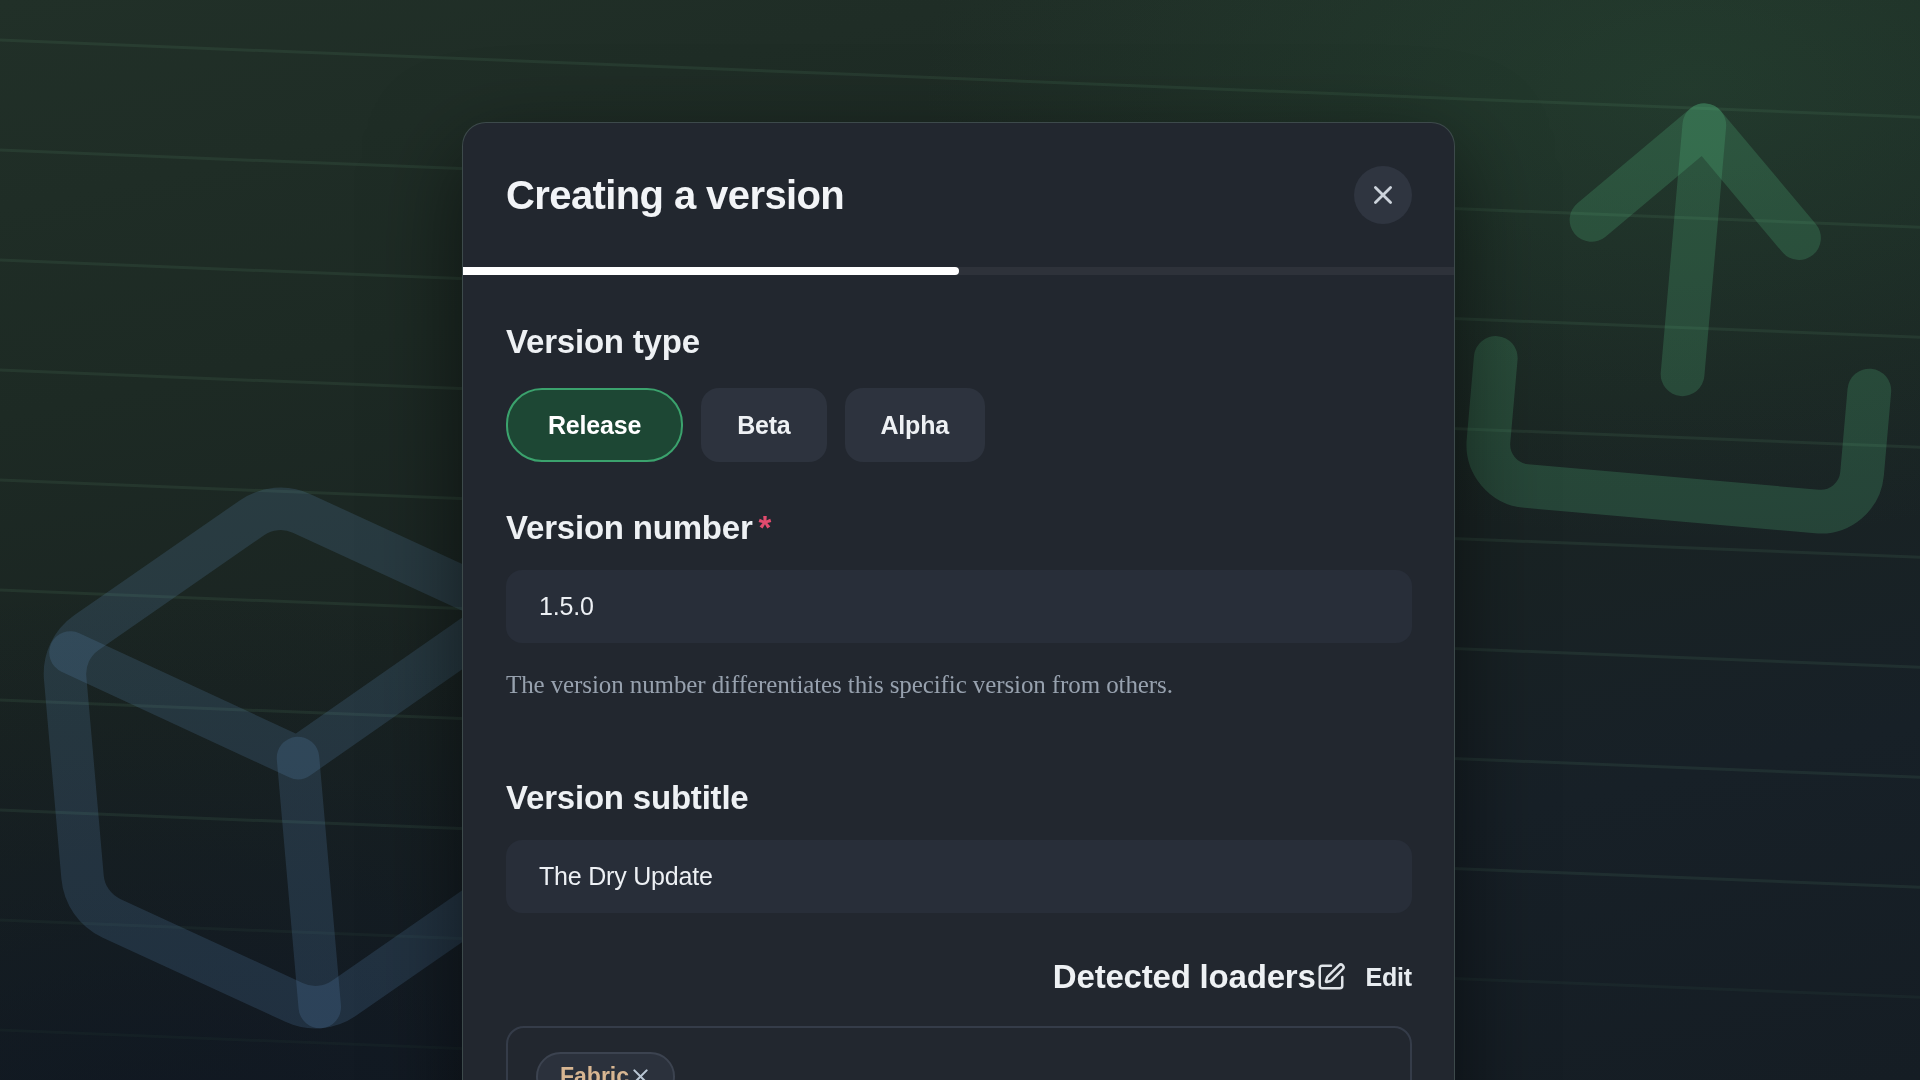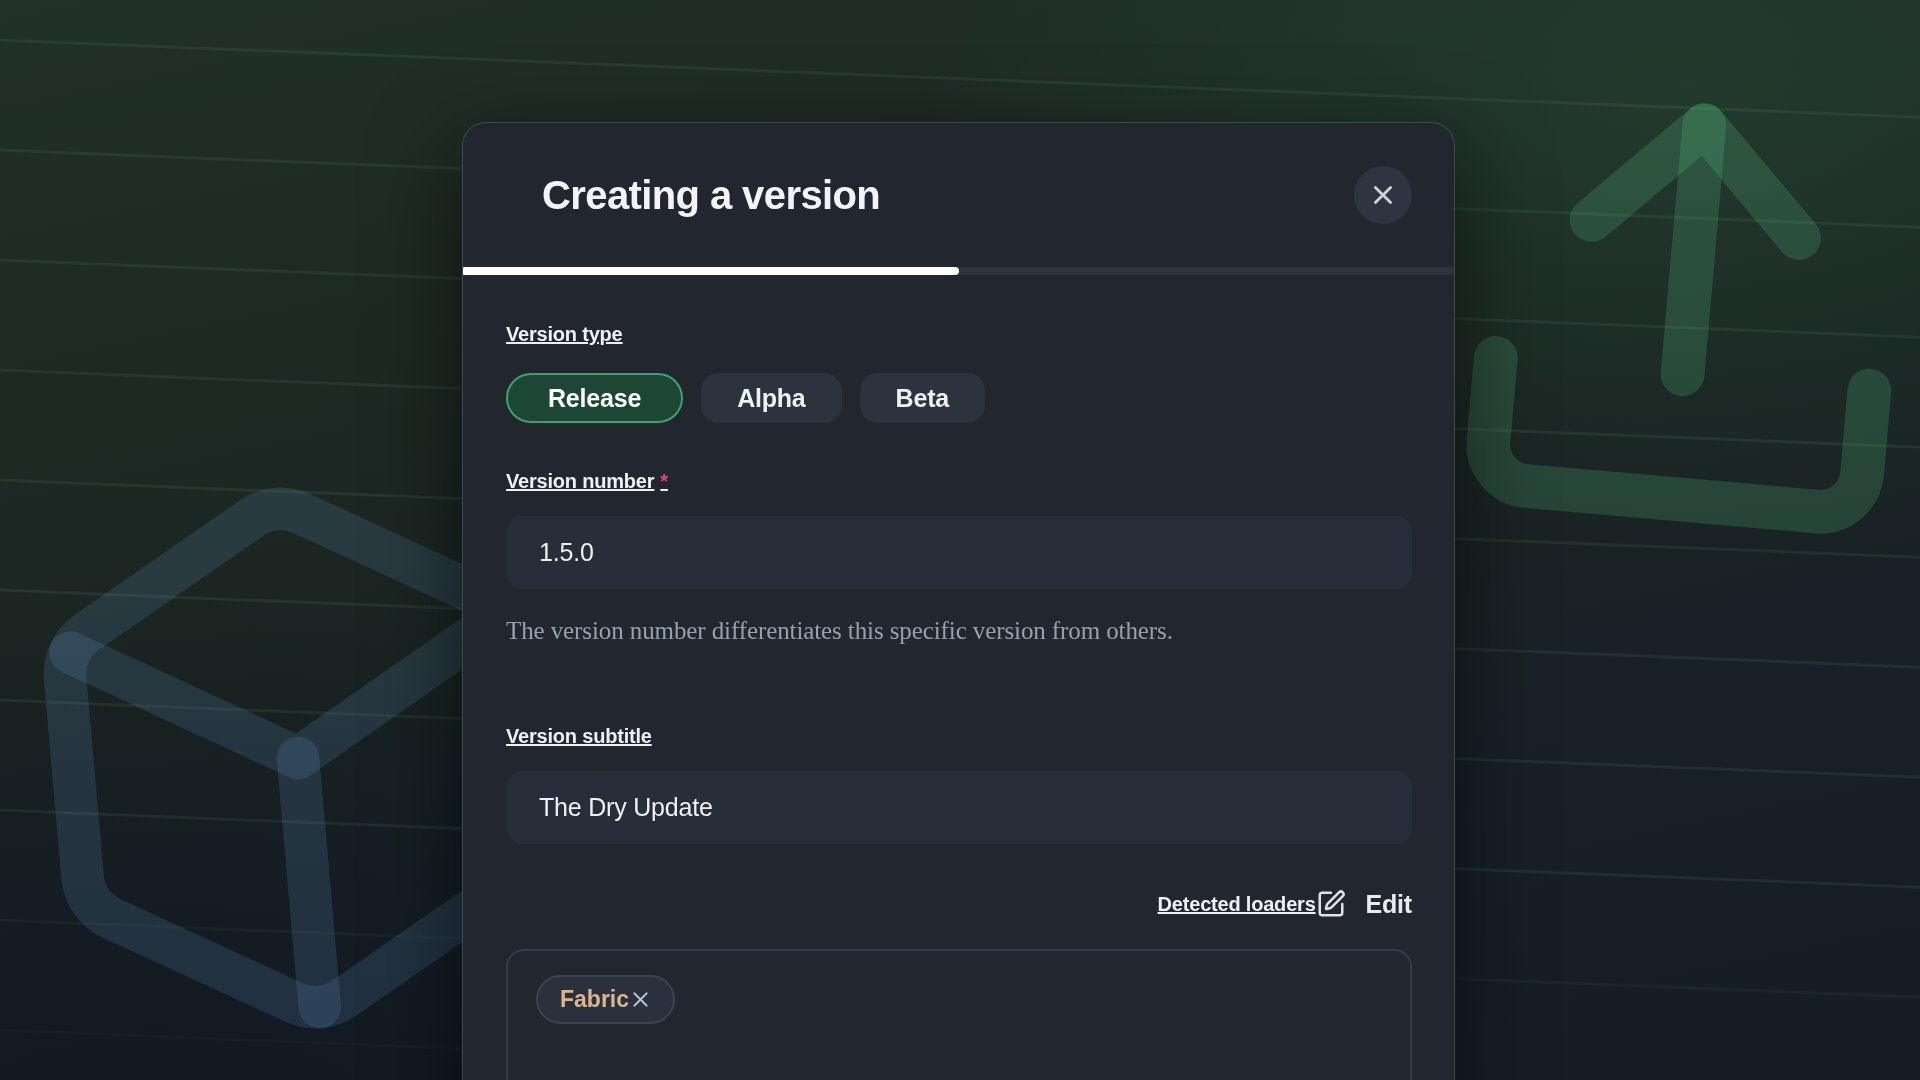--- a/index.html
+++ b/index.html
@@ -30,44 +30,43 @@
     position: absolute; left: 462px; top: 122px; width: 993px; height: 1100px;
     background: #22272f;
     border: 1px solid rgba(160, 200, 178, 0.22);
     border-radius: 24px;
     box-shadow: 0 30px 90px rgba(0, 0, 0, 0.55);
     overflow: hidden;
   }
   .modal-header {
     height: 144px; display: flex; align-items: center; justify-content: space-between;
     padding: 0 42px 0 43px;
-    margin-left: 36px;
   }
   .modal-title {
     font-size: 40px; font-weight: 700; letter-spacing: -0.6px; color: #f2f4f7;
   }
   .close-btn {
     width: 58px; height: 58px; border-radius: 50%; border: none; cursor: pointer;
     background: #2f3540; display: flex; align-items: center; justify-content: center;
   }
   .close-btn svg { width: 26px; height: 26px; stroke: #ccd3db; stroke-width: 2.6; }
 
   .progress-track { position: relative; height: 8px; background: rgba(255,255,255,0.055); }
   .progress-fill { position: absolute; left: 0; top: 0; bottom: 0; background: #ffffff; border-radius: 0 4px 4px 0; }
 
   .modal-body { padding: 48px 42px 0 43px; }
 
   .field-label {
-    display: block; font-size: 20px; font-weight: 700; color: #eef1f4; letter-spacing: -0.2px; text-decoration: underline;
+    display: block; font-size: 33px; font-weight: 700; color: #eef1f4; letter-spacing: -0.2px;
   }
   .req-mark { color: #e24b6e; font-weight: 700; margin-left: 6px; }
 
   .type-row { display: flex; gap: 18px; margin-top: 27px; }
   .type-btn {
-    height: 50px; border: none; cursor: pointer;
+    height: 74px; border: none; cursor: pointer;
     background: #2d333e; color: #eef1f4; border-radius: 18px;
     font-family: inherit; font-size: 25px; font-weight: 700; letter-spacing: -0.2px;
     padding: 0 36px;
   }
   .type-btn.selected {
     background: #1d4734; border: 2px solid #3ba26d; border-radius: 36px;
     color: #ffffff; padding: 0 40px;
   }
 
   .gap-lg { margin-top: 47px; }
@@ -147,22 +146,22 @@
 
     <div class="progress-track">
       <div class="progress-fill" style="width: 50%;"></div>
     </div>
 
     <div class="modal-body">
 
       <label class="field-label">Version type</label>
       <div class="type-row">
         <button class="type-btn selected">Release</button>
+        <button class="type-btn">Beta</button>
         <button class="type-btn">Alpha</button>
-        <button class="type-btn">Beta</button>
       </div>
 
       <div class="gap-lg">
         <label class="field-label"><span>Version number</span><span class="req-mark">*</span></label>
         <input class="text-input" type="text" value="1.5.0" style="">
         <p class="help-text">The version number differentiates this specific version from others.</p>
       </div>
 
       <div class="gap-section">
         <label class="field-label">Version subtitle</label>

